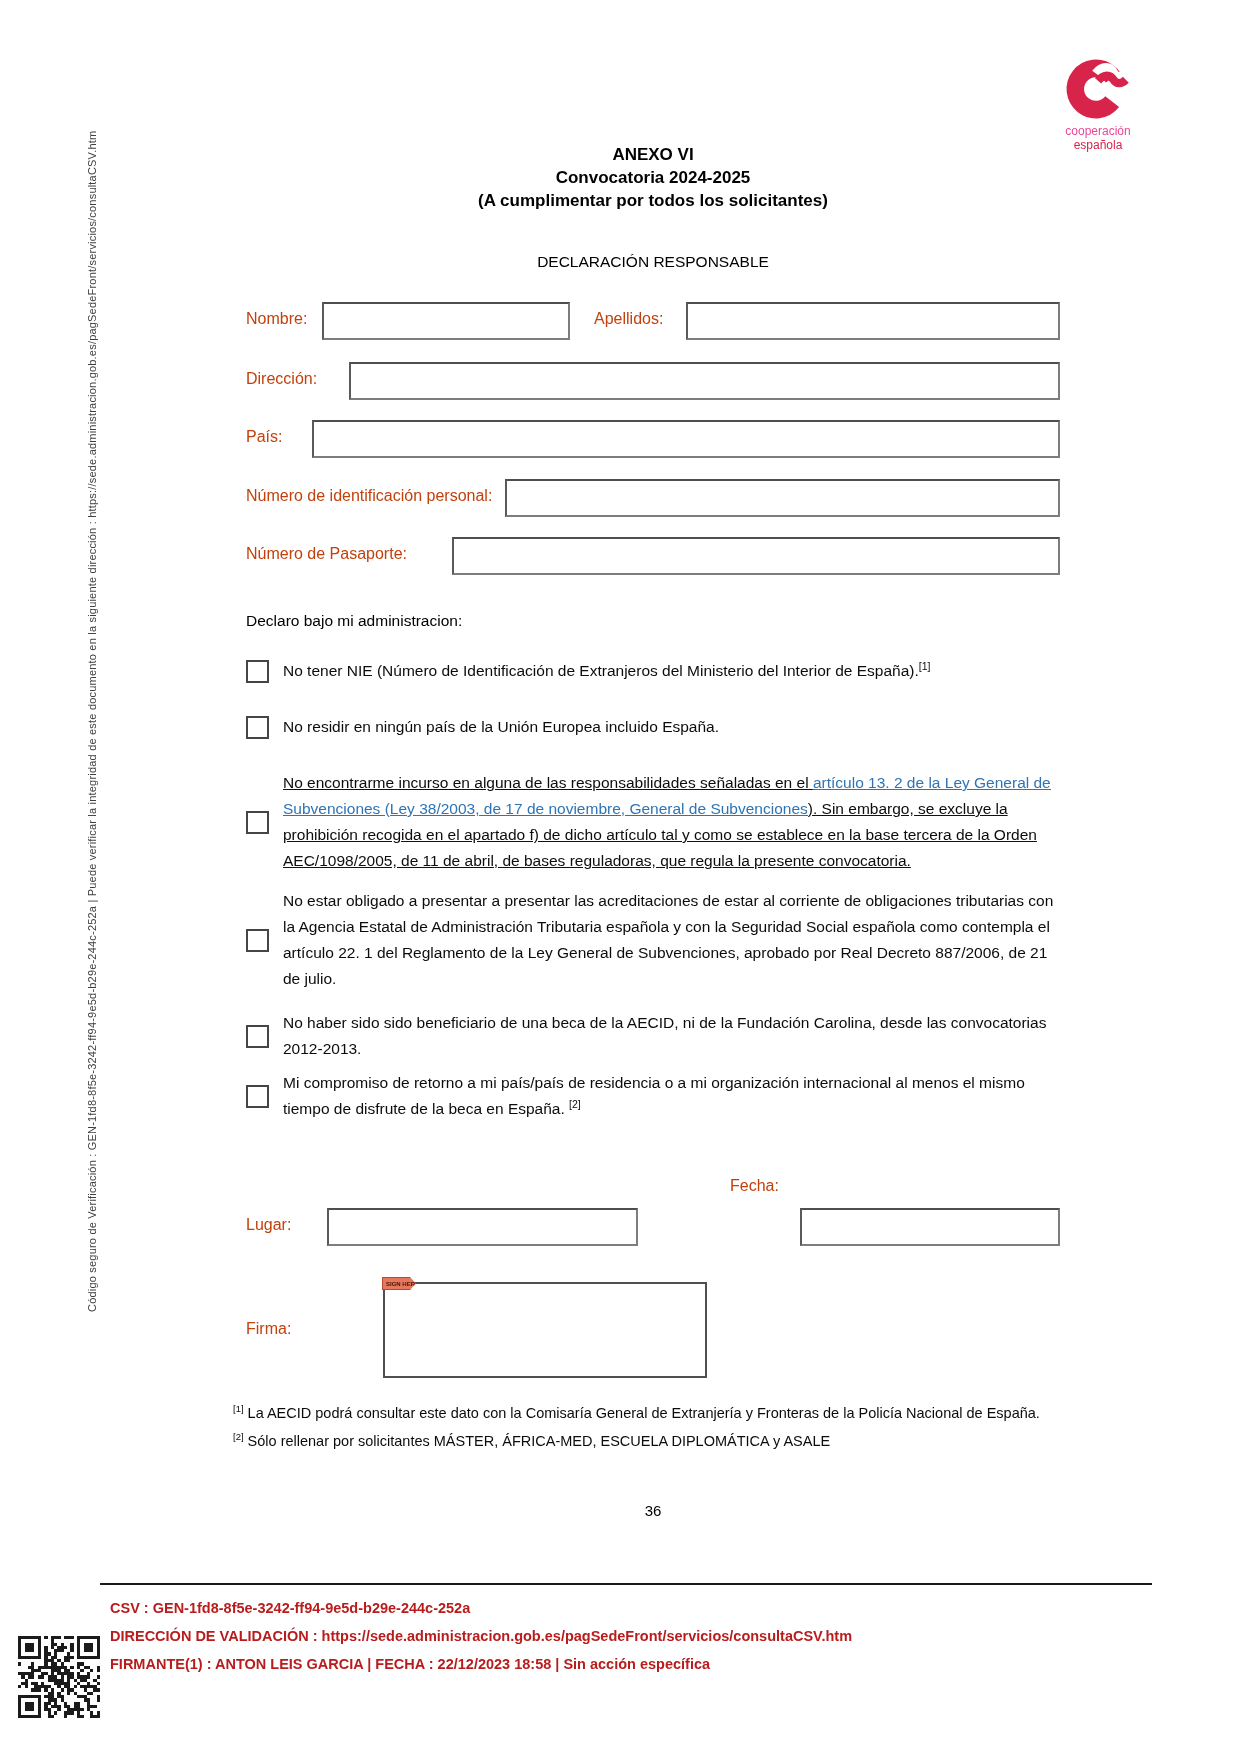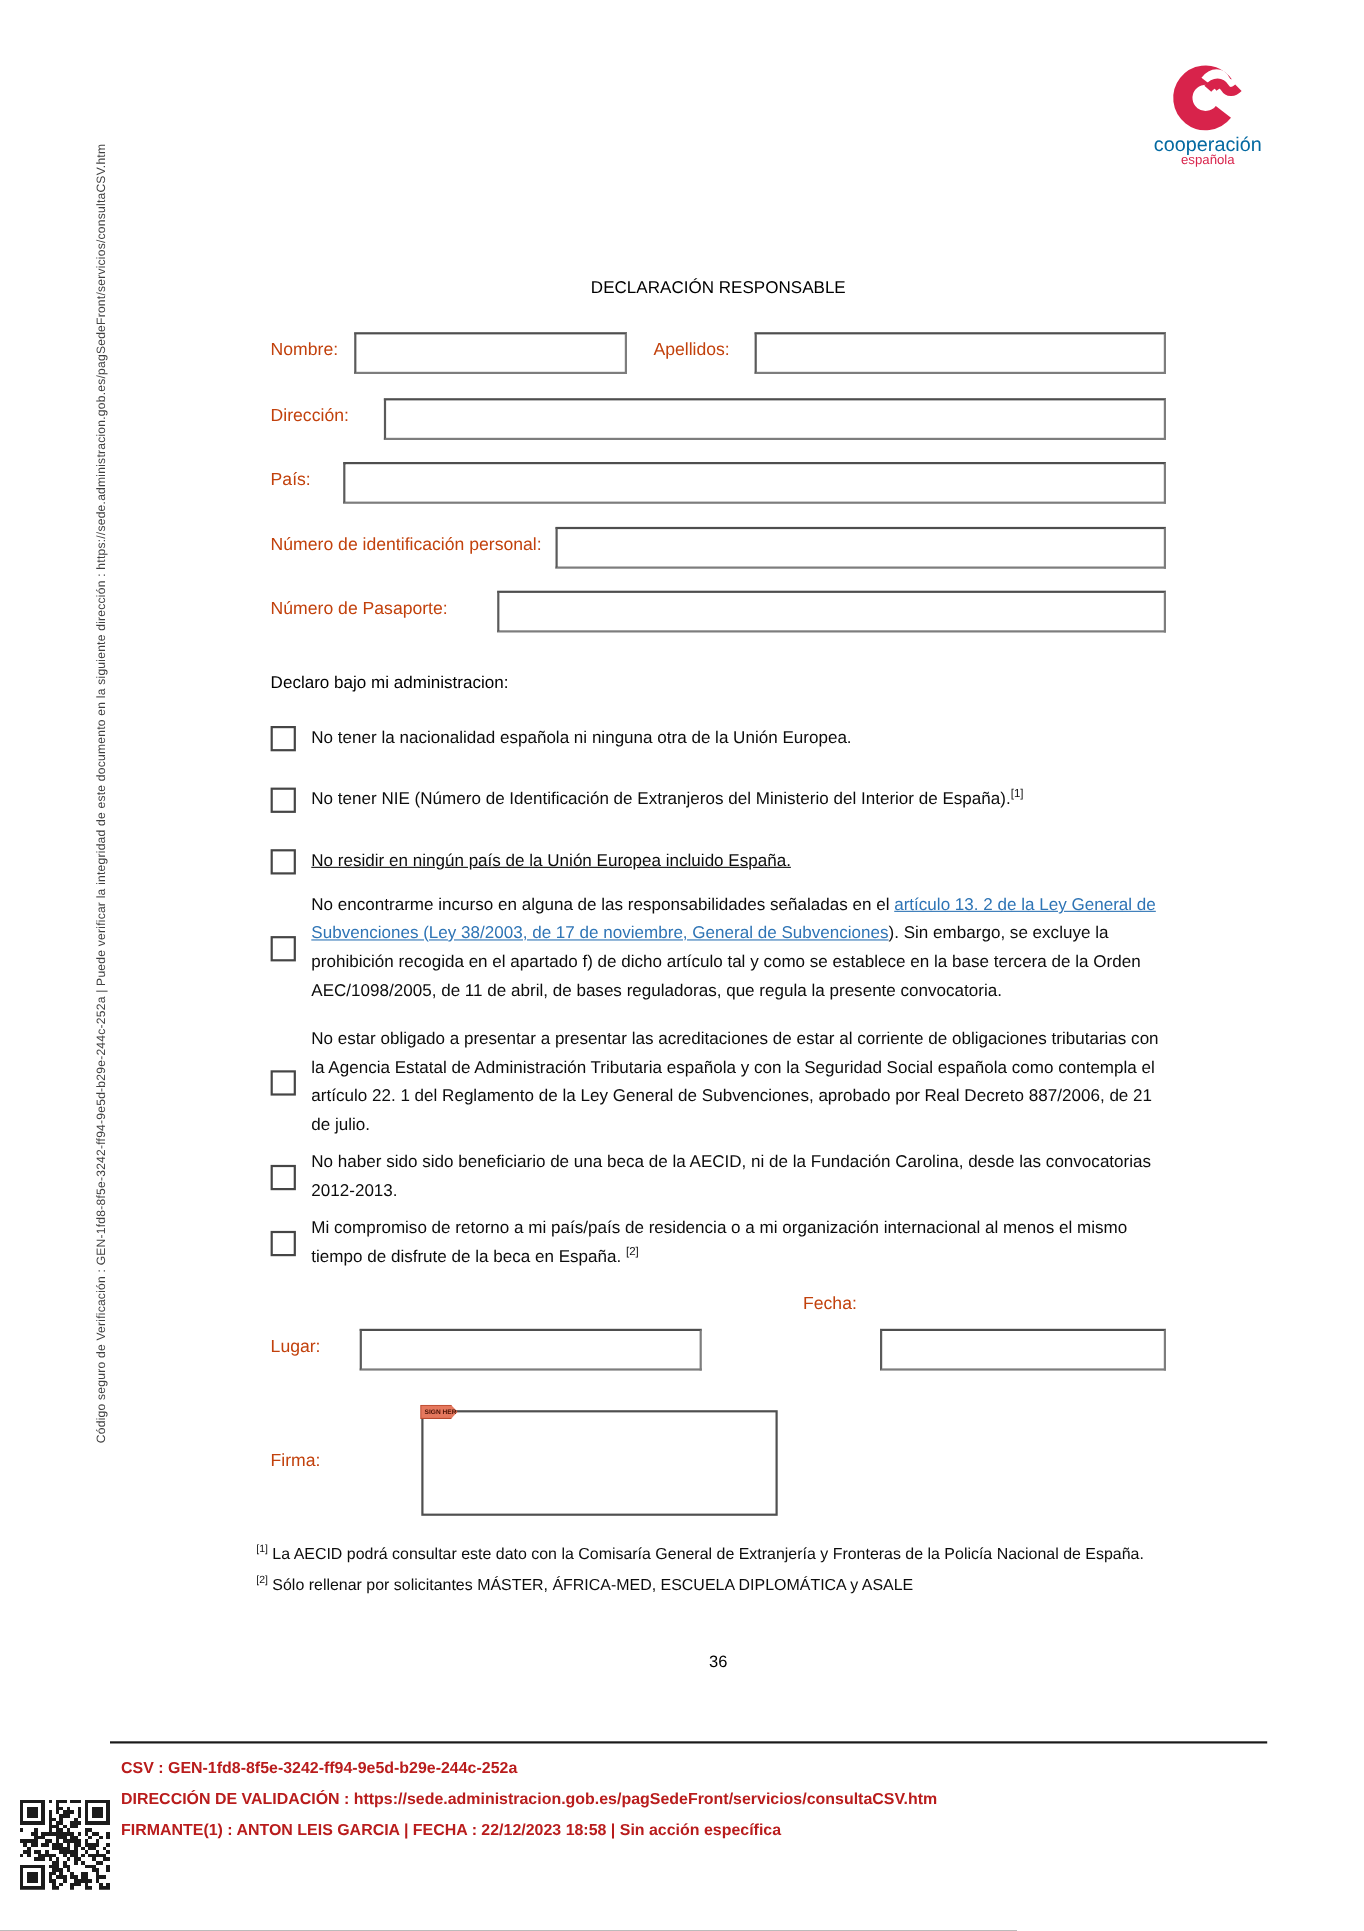--- a/index.html
+++ b/index.html
@@ -10,21 +10,21 @@
   }
   
   .sidebar-csv{
     position:absolute;left:86px;top:1312px;transform:rotate(-90deg);
     transform-origin:0 0;white-space:nowrap;font-size:11px;color:#3f3f3f;
     letter-spacing:.2px;
   }
   
   .logo{position:absolute;left:1038px;top:56px;width:120px;text-align:center;}
   .logo svg{display:block;margin:0 auto;}
-  .logo-line1{font-size:18px;color:#0369a1;margin-top:2px;line-height:14px;}
+  .logo-line1{font-size:12px;color:#ec4899;margin-top:2px;line-height:14px;}
   .logo-line2{font-size:12px;color:#d8234b;line-height:14px;}
   
   .title-block{position:absolute;left:246px;top:143px;width:814px;text-align:center;
     font-weight:bold;font-size:17px;line-height:23px;color:#000;}
   .section-title{position:absolute;left:246px;top:253px;width:814px;text-align:center;
     font-size:15.5px;color:#000;}
   
   .flabel{position:absolute;font-size:16px;color:#c2410c;white-space:nowrap;}
   .finput{
     position:absolute;border:2px solid;border-color:#4e4e4e #7d7d7d #7d7d7d #5a5a5a;
@@ -82,20 +82,25 @@
   <div class="logo">
     <svg width="66" height="66" viewBox="0 0 64 64">
       <circle cx="30" cy="32" r="20" fill="none" stroke="#d8234b" stroke-width="17" stroke-dasharray="100 26" transform="rotate(38 30 32)"></circle>
       <path d="M 30 17 C 36 9, 44 10, 47 16 C 50 22, 56 21, 60 16" fill="none" stroke="#ffffff" stroke-width="9"></path>
       <path d="M 32 24 C 38 17, 44 18, 47 23 C 50 28, 55 27, 59 23" fill="none" stroke="#d8234b" stroke-width="8"></path>
     </svg>
     <div class="logo-line1">cooperación</div>
     <div class="logo-line2">española</div>
   </div>
 
+  <div class="title-block">
+    <div>ANEXO VI</div>
+    <div>Convocatoria 2024-2025</div>
+    <div>(A cumplimentar por todos los solicitantes)</div>
+  </div>
 
   <div class="section-title">DECLARACIÓN RESPONSABLE</div>
 
   <div class="flabel" style="left:246px;top:310px;">Nombre:</div>
   <input class="finput" style="left: 322px; top: 302px; width: 248px;" type="text" value="">
   <div class="flabel" style="left:594px;top:310px;">Apellidos:</div>
   <input class="finput" style="left: 686px; top: 302px; width: 374px;" type="text" value="">
 
   <div class="flabel" style="left:246px;top:370px;">Dirección:</div>
   <input class="finput" style="left: 349px; top: 362px; width: 711px;" type="text" value="">
@@ -104,24 +109,20 @@
   <input class="finput" style="left: 312px; top: 420px; width: 748px;" type="text" value="">
 
   <div class="flabel" style="left:246px;top:487px;">Número de identificación personal:</div>
   <input class="finput" style="left: 505px; top: 479px; width: 555px;" type="text" value="">
 
   <div class="flabel" style="left:246px;top:545px;">Número de Pasaporte:</div>
   <input class="finput" style="left: 452px; top: 537px; width: 608px;" type="text" value="">
 
   <div class="decl-intro">Declaro bajo mi administracion:</div>
   <div class="decl-list">
-      <div class="decl-row">
-        <div class="checkbox" role="checkbox" aria-checked="false"></div>
-        <div class="decl-text"><span>No tener la nacionalidad española ni ninguna otra de la Unión Europea.</span></div>
-      </div>
       <div class="decl-row">
         <div class="checkbox" role="checkbox" aria-checked="false"></div>
         <div class="decl-text"><span>No tener NIE (Número de Identificación de Extranjeros del Ministerio del Interior de España).</span><sup>[1]</sup></div>
       </div>
       <div class="decl-row">
         <div class="checkbox" role="checkbox" aria-checked="false"></div>
         <div class="decl-text"><span>No residir en ningún país de la Unión Europea incluido España.</span></div>
       </div>
       <div class="decl-row">
         <div class="checkbox" role="checkbox" aria-checked="false"></div>

